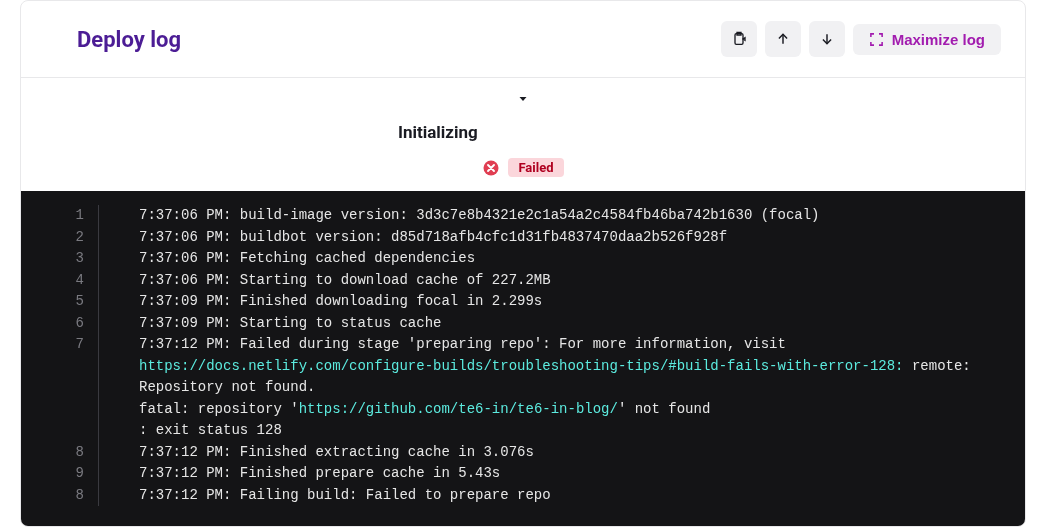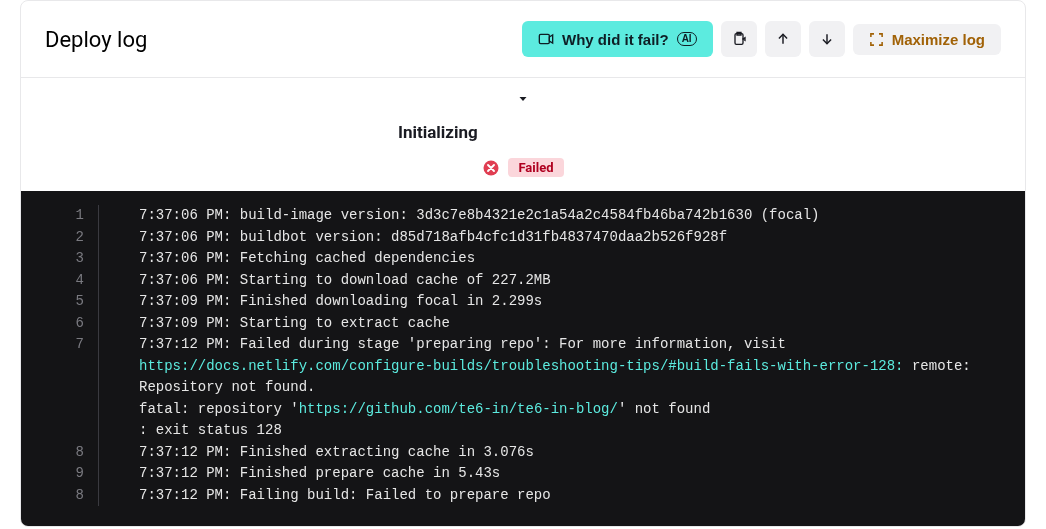--- a/index.html
+++ b/index.html
@@ -1,25 +1,25 @@
 <!DOCTYPE html>
 <html><head>
 <meta charset="utf-8">
 <style>
 * { margin: 0; padding: 0; box-sizing: border-box; }
 body { font-family: -apple-system, BlinkMacSystemFont, "Segoe UI", Roboto, Helvetica, Arial, sans-serif; background: #fff; }
 .card { margin: 0 20px; border: 1px solid #e8e8ea; border-radius: 8px; overflow: hidden; }
 .header { display: flex; align-items: center; justify-content: space-between; padding: 20px 24px; border-bottom: 1px solid #e8e8ea; }
-.header-title { font-size: 22px; font-weight: 400; color: #000000; }
+.header-title { font-size: 22px; font-weight: 700; color: #4c1d95; margin-left: 32px; }
 .header-actions { display: flex; gap: 8px; align-items: center; }
 .btn { display: inline-flex; align-items: center; gap: 8px; border-radius: 6px; border: none; cursor: pointer; font-size: 15px; font-weight: 600; padding: 10px 14px; line-height: 1; }
 .btn-why { background: #5cebdf; color: #0e1e25; padding: 10px 16px; }
 .btn-why .ai-badge { display: inline-flex; align-items: center; justify-content: center; border: 1.5px solid #0e1e25; border-radius: 10px; font-size: 10px; font-weight: 700; padding: 1px 4px; line-height: 1; }
 .btn-icon { background: #f1f1f3; color: #1a1b22; width: 36px; height: 36px; padding: 0; justify-content: center; }
-.btn-max { background: #f1f1f3; color: #a16207; padding: 8px 16px; }
+.btn-max { background: #f1f1f3; color: #a21caf; padding: 8px 16px; }
 .section-header { display: flex; align-items: center; padding: 14px 24px; gap: 16px; flex-direction: column; }
 .chevron { width: 14px; height: 14px; display: flex; align-items: center; justify-content: center; color: #1a1b22; }
 .section-title { font-size: 17px; font-weight: 700; color: #1a1b22; flex: 0 0 auto; width: 250px; }
 .status-wrap { display: flex; align-items: center; gap: 8px; }
 .fail-icon { width: 18px; height: 18px; display: flex; align-items: center; justify-content: center; }
 .badge-failed { background: #fbd6db; color: #b00020; font-weight: 700; font-size: 13px; padding: 2px 10px; border-radius: 4px; }
 .log-area { background: #141416; color: #e6e6e6; font-family: "SFMono-Regular", ui-monospace, Consolas, "Liberation Mono", Menlo, monospace; font-size: 14px; line-height: 21.5px; padding: 14px 0 20px 0; }
 .log-row { display: flex; }
 .gutter { width: 78px; flex: 0 0 78px; text-align: right; color: #7a7a80; padding-right: 14px; user-select: none; border-right: 1px solid #3a3a40; }
 .log-content { padding-left: 40px; padding-right: 8px; white-space: pre-wrap; word-break: break-word; flex: 1; }
@@ -27,30 +27,20 @@
 svg { display: block; }
 </style>
 </head>
 <body>
 
 <div class="card">
 
   <div class="header">
     <div class="header-title">Deploy log</div>
     <div class="header-actions">
-      <button class="btn btn-why">
-        <span>
-          <svg width="16" height="16" viewBox="0 0 24 24" fill="none" stroke="currentColor" stroke-width="2">
-            <rect x="2" y="5" width="15" height="14" rx="2"></rect>
-              <path d="M17 9l5-3v12l-5-3z"></path>
-          </svg>
-        </span>
-        <span>Why did it fail?</span>
-        <span class="ai-badge">AI</span>
-      </button>
       <button class="btn btn-icon">
         <span>
           <svg width="16" height="16" viewBox="0 0 24 24" fill="none" stroke="currentColor" stroke-width="2">
             <rect x="6" y="4" width="12" height="16" rx="2"></rect>
               <path d="M9 2h6v4H9z"></path>
               <path d="M18 12l3 2v-4l-3 2z"></path>
           </svg>
         </span>
       </button>
       <button class="btn btn-icon">
@@ -117,21 +107,21 @@
       <div class="log-row">
         <div class="gutter">4</div>
         <div class="log-content">7:37:06 PM: Starting to download cache of 227.2MB</div>
       </div>
       <div class="log-row">
         <div class="gutter">5</div>
         <div class="log-content">7:37:09 PM: Finished downloading focal in 2.299s</div>
       </div>
       <div class="log-row">
         <div class="gutter">6</div>
-        <div class="log-content">7:37:09 PM: Starting to extract cache</div>
+        <div class="log-content">7:37:09 PM: Starting to status cache</div>
       </div>
       <div class="log-row">
         <div class="gutter">7</div>
         <div class="log-content">7:37:12 PM: Failed during stage 'preparing repo': For more information, visit <a>https://docs.netlify.com/configure-builds/troubleshooting-tips/#build-fails-with-error-128:</a> remote: Repository not found.
 fatal: repository '<a>https://github.com/te6-in/te6-in-blog/</a>' not found
 : exit status 128</div>
       </div>
       <div class="log-row">
         <div class="gutter">8</div>
         <div class="log-content">7:37:12 PM: Finished extracting cache in 3.076s</div>

